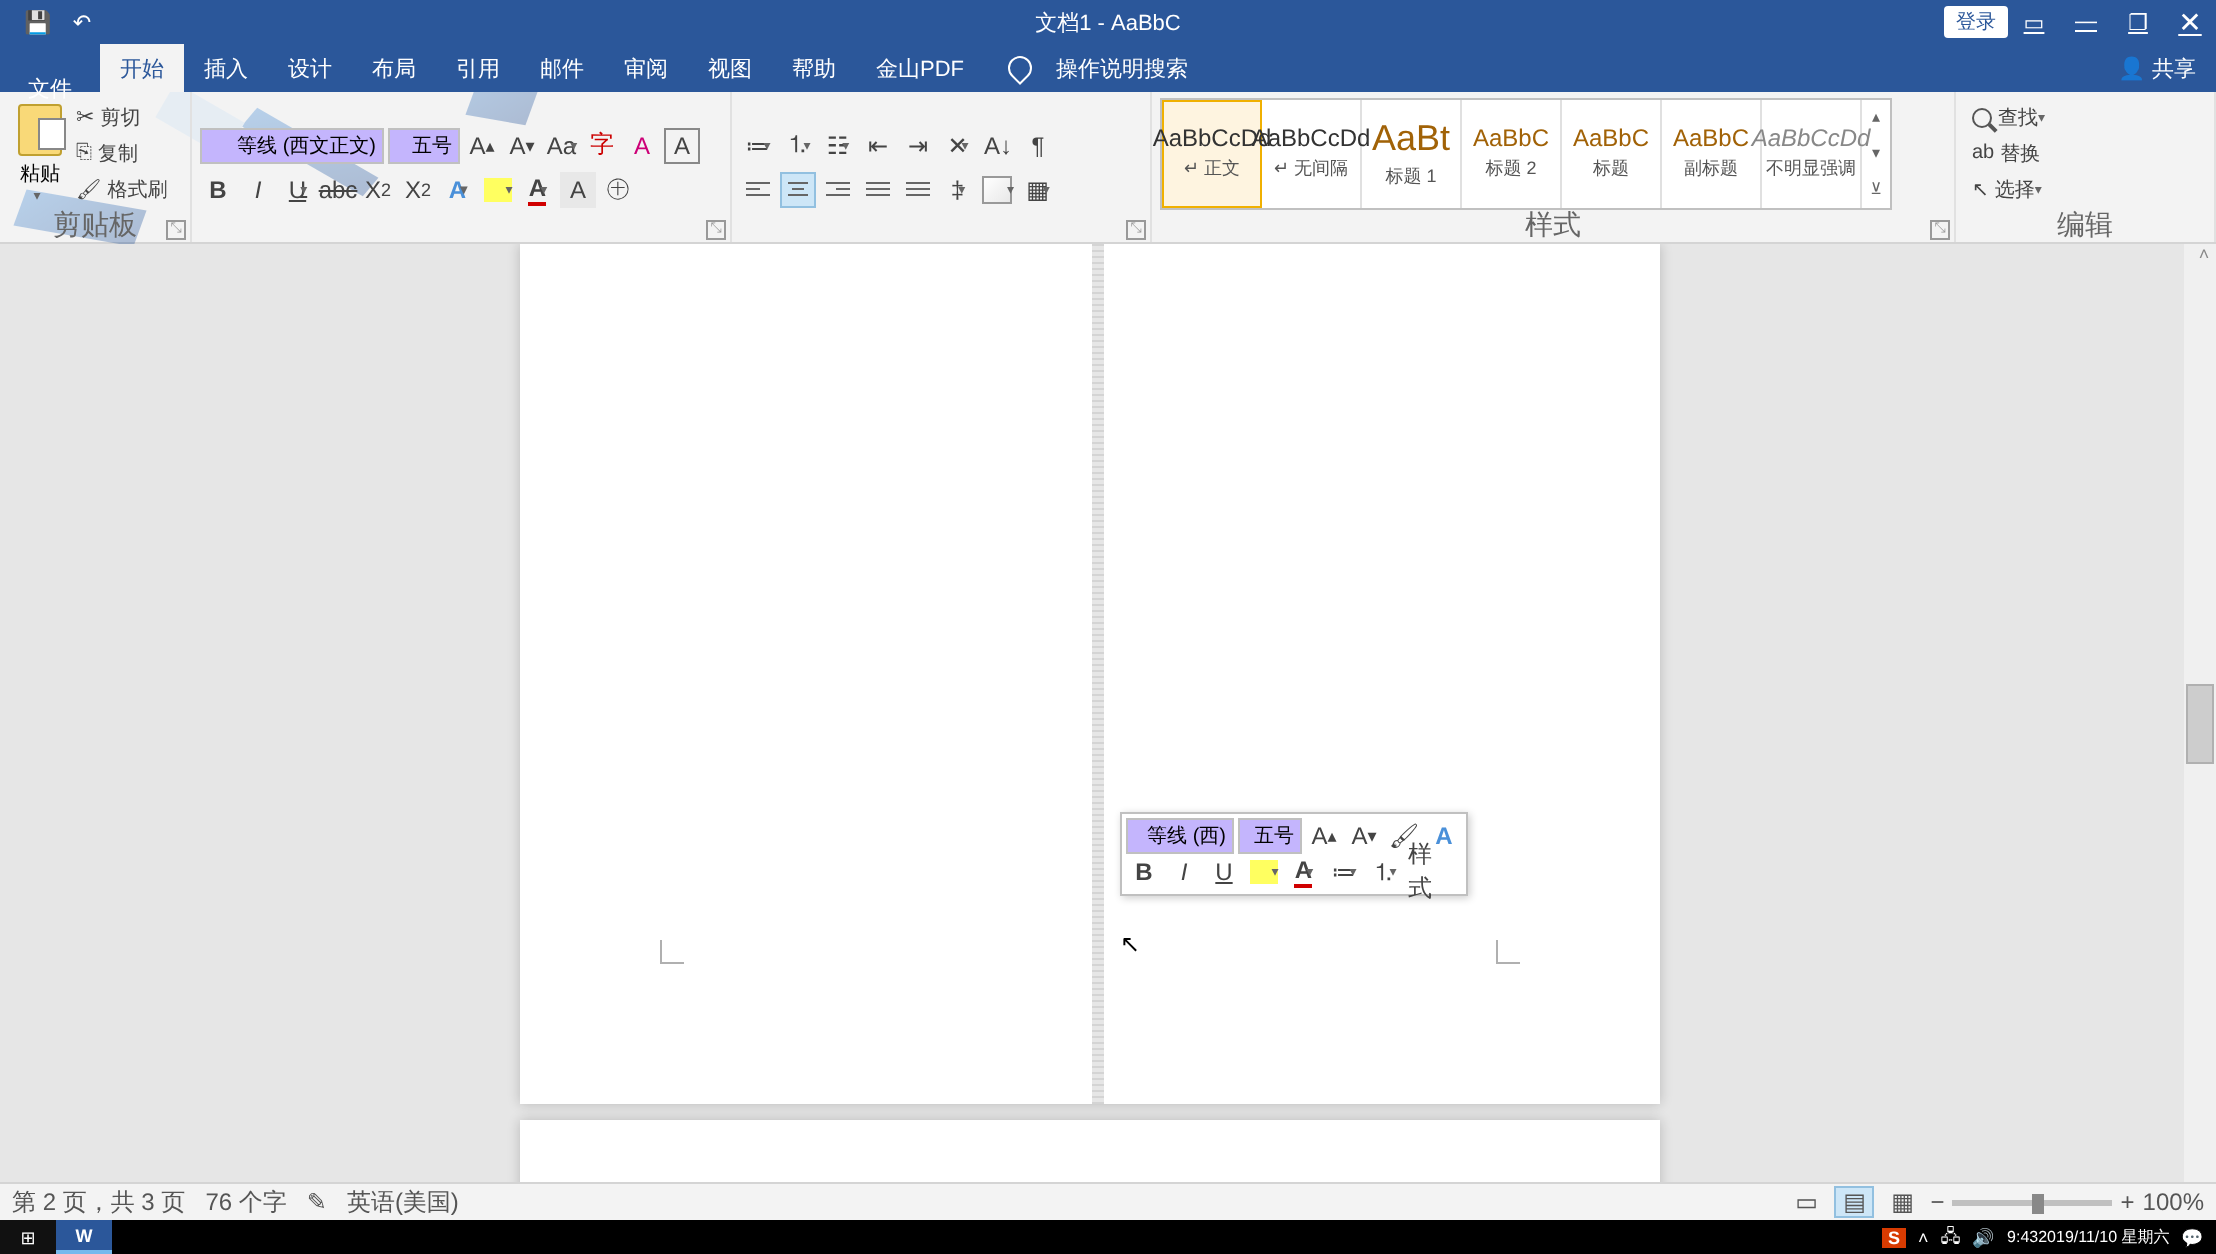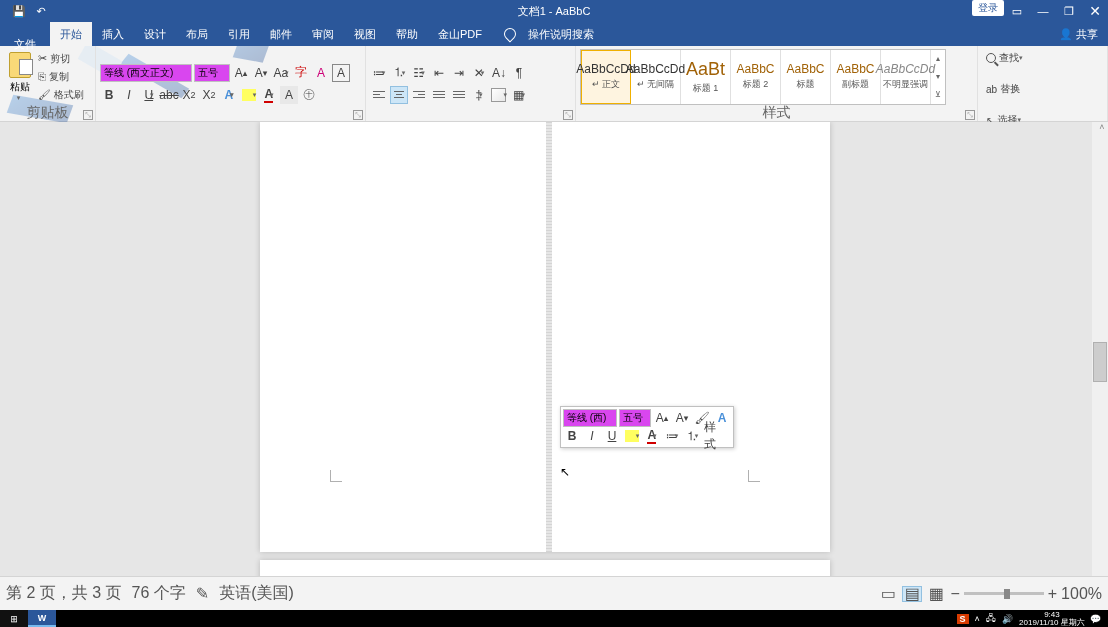--- a/index.html
+++ b/index.html
@@ -1,21 +1,21 @@
 <!DOCTYPE html>
 <html><head>
 <meta charset="utf-8">
 <style>
 *{margin:0;padding:0;box-sizing:border-box;font-family:"Microsoft YaHei","Segoe UI",sans-serif;}
 body{width:1108px;height:627px;overflow:hidden;background:#e6e6e6;position:relative;}
 .titlebar{height:22px;background:#2b579a;display:flex;align-items:center;color:#fff;font-size:11px;position:relative;}
 .qa{display:flex;gap:0;margin-left:8px;}
 .qa-btn{width:22px;height:22px;display:flex;align-items:center;justify-content:center;color:#fff;}
 .title-center{position:absolute;left:50%;transform:translateX(-50%);}
-.title-right{margin-left:auto;display:flex;align-items:flex-start;}
+.title-right{margin-left:auto;display:flex;align-items:center;text-decoration:underline;}
 .login-btn{background:#fff;color:#2b579a;padding:1px 6px;border-radius:2px;font-size:10px;}
 .win-btn{width:26px;height:22px;display:flex;align-items:center;justify-content:center;color:#fff;font-size:11px;}
 .win-close{font-size:14px;}
 .tabbar{height:24px;background:#2b579a;display:flex;align-items:center;color:#fff;font-size:11px;position:relative;}
 .tab{padding:0 10px;height:24px;display:flex;align-items:center;}
 .tab-file{padding:0 14px;margin-top:20px;}
 .tab-active{background:#f3f3f3;color:#2b579a;}
 .tell-me{display:flex;align-items:center;gap:12px;margin-left:12px;}
 .bulb{width:12px;height:12px;border:1px solid #fff;border-radius:50% 50% 50% 0;transform:rotate(-45deg);}
 .share{margin-left:auto;margin-right:10px;display:flex;align-items:center;gap:3px;}
@@ -25,21 +25,21 @@
 .group-label{text-align:center;font-size:14px;color:#666;height:14px;line-height:14px;}
 .launcher{position:absolute;right:2px;bottom:1px;width:10px;height:10px;border:1px solid #999;font-size:7px;text-align:center;line-height:8px;color:#999;}
 .big-btn{display:flex;flex-direction:column;align-items:center;width:32px;}
 .paste-icon{width:22px;height:26px;background:linear-gradient(#f9d978,#f9d978);border:1px solid #c0a030;border-radius:2px;position:relative;}
 .paste-icon::after{content:"";position:absolute;bottom:2px;right:-3px;width:12px;height:14px;background:#fff;border:1px solid #888;}
 .clip-col{display:flex;flex-direction:column;gap:2px;font-size:10px;}
 .clip-row{display:flex;align-items:center;gap:3px;height:16px;color:#444;}
 .sciss{font-size:11px;}
 .font-col{display:flex;flex-direction:column;gap:4px;}
 .font-row{display:flex;align-items:center;gap:2px;}
-.combo{border:1px solid #c0c0c0;background:#d946ef;height:18px;display:flex;align-items:center;padding:0 3px;font-size:10px;}
+.combo{border:1px solid #c0c0c0;background:#c4b5fd;height:18px;display:flex;align-items:center;padding:0 3px;font-size:10px;justify-content:flex-end;}
 .combo-font{width:92px;}
 .combo-size{width:36px;}
 .ico{width:18px;height:18px;display:flex;align-items:center;justify-content:center;color:#444;font-size:12px;border:1px solid transparent;}
 .ico.b{font-weight:bold;}
 .ico.i{font-style:italic;}
 .ico.u{text-decoration:underline;}
 .ico.s{text-decoration:line-through;}
 .sub{font-size:9px;}
 .hl{background:linear-gradient(#ffff60,#ffff60);width:14px;height:12px;}
 .fcolor{border-bottom:2px solid #d00000;font-weight:bold;}
@@ -56,50 +56,50 @@
 .shade{width:16px;height:14px;background:linear-gradient(135deg,#fff,#e8e8e8);border:1px solid #999;}
 .styles-gallery{display:flex;border:1px solid #c0c0c0;background:#fff;height:56px;}
 .style-item{width:50px;display:flex;flex-direction:column;align-items:center;justify-content:center;border-right:1px solid #e0e0e0;}
 .style-item.sel{border:1px solid #f0b000;background:#fef4e0;}
 .sprev{font-size:12px;color:#333;}
 .sprev.big{font-size:18px;}
 .sprev.blue{color:#a16207;}
 .sprev.it{font-style:italic;color:#888;}
 .sname{font-size:9px;color:#555;margin-top:2px;}
 .style-more{width:14px;display:flex;flex-direction:column;justify-content:space-around;align-items:center;font-size:8px;color:#666;}
-.edit-col{display:flex;flex-direction:column;gap:15px;padding:2px 4px;font-size:10px;}
+.edit-col{display:flex;flex-direction:column;gap:2px;padding:2px 4px;font-size:10px;}
 .edit-row{display:flex;align-items:center;gap:3px;height:16px;color:#444;}
 .mag{width:10px;height:10px;border:1.5px solid #555;border-radius:50%;position:relative;}
 .mag::after{content:"";position:absolute;width:5px;height:1.5px;background:#555;bottom:-2px;right:-4px;transform:rotate(45deg);}
 .doc-area{position:absolute;top:122px;left:0;right:0;bottom:36px;background:#e6e6e6;overflow:hidden;}
 .page{position:absolute;background:#fff;box-shadow:0 0 6px rgba(0,0,0,0.2);width:570px;}
 .page1{left:260px;top:0;height:430px;}
 .page2{left:260px;top:438px;height:120px;}
 .ruler-gap{position:absolute;left:546px;top:0;width:6px;height:430px;background:repeating-linear-gradient(#d4d4d4,#d4d4d4 1px,#e6e6e6 1px,#e6e6e6 3px);}
 .crop{position:absolute;width:12px;height:12px;}
 .crop.tl{border-left:1px solid #b0b0b0;border-top:1px solid #b0b0b0;}
 .crop.tr{border-right:1px solid #b0b0b0;border-top:1px solid #b0b0b0;}
 .mini-toolbar{position:absolute;background:#fff;border:1px solid #c0c0c0;box-shadow:1px 1px 4px rgba(0,0,0,0.2);padding:2px;font-size:10px;}
 .mini-row{display:flex;align-items:center;gap:2px;height:18px;}
 .cursor-pointer{position:absolute;left:560px;top:343px;font-size:12px;color:#000;}
 .scrollbar-v{position:absolute;right:0;top:122px;bottom:36px;width:16px;background:#f0f0f0;}
 .scroll-thumb{position:absolute;width:14px;left:1px;background:#cdcdcd;border:1px solid #b0b0b0;}
 .scroll-col{position:absolute;right:0;top:0;width:12px;height:12px;color:#888;font-size:9px;text-align:center;}
-.statusbar{position:absolute;bottom:17px;left:0;right:0;height:34px;background:#f3f3f3;border-top:1px solid #d4d4d4;display:flex;align-items:center;font-size:16px;color:#555;padding:0 6px;gap:10px;}
+.statusbar{position:absolute;bottom:17px;left:0;right:0;height:19px;background:#f3f3f3;border-top:1px solid #d4d4d4;display:flex;align-items:center;font-size:12px;color:#555;padding:0 6px;gap:10px;}
 .status-right{margin-left:auto;display:flex;align-items:center;gap:4px;}
 .view-btn{width:20px;height:16px;display:flex;align-items:center;justify-content:center;border:1px solid transparent;}
 .view-btn.active{background:#cde6f7;border-color:#92c0e0;}
 .zoom-slider{width:80px;height:3px;background:#c0c0c0;position:relative;}
 .zoom-slider::after{content:"";position:absolute;left:50%;top:-3px;width:6px;height:10px;background:#888;}
 .taskbar{position:absolute;bottom:0;left:0;right:0;height:17px;background:#000;display:flex;align-items:center;color:#fff;font-size:9px;}
 .task-btn{width:28px;height:17px;display:flex;align-items:center;justify-content:center;}
 .task-win{background:#111;}
 .task-word{background:#2b579a;border-bottom:2px solid #76b9ed;}
 .tray{margin-left:auto;display:flex;align-items:center;gap:6px;padding-right:6px;}
-.tray-time{display:flex;flex-direction:column;align-items:center;line-height:8px;font-size:8px;}
+.tray-time{display:flex;flex-direction:row;align-items:flex-end;line-height:8px;font-size:8px;}
 .decor{position:absolute;pointer-events:none;opacity:0.35;}
 .shard{position:absolute;background:linear-gradient(135deg,#4a90d9,#2b579a);transform:skew(-20deg,10deg);}
 </style>
 </head>
 <body>
 
 <div class="decor" style="left:0;top:0;width:320px;height:260px;">
 <div class="shard" style="left:60px;top:2px;width:40px;height:10px;"></div>
 <div class="shard" style="left:150px;top:8px;width:50px;height:14px;"></div>
 <div class="shard" style="left:240px;top:20px;width:30px;height:40px;"></div>

